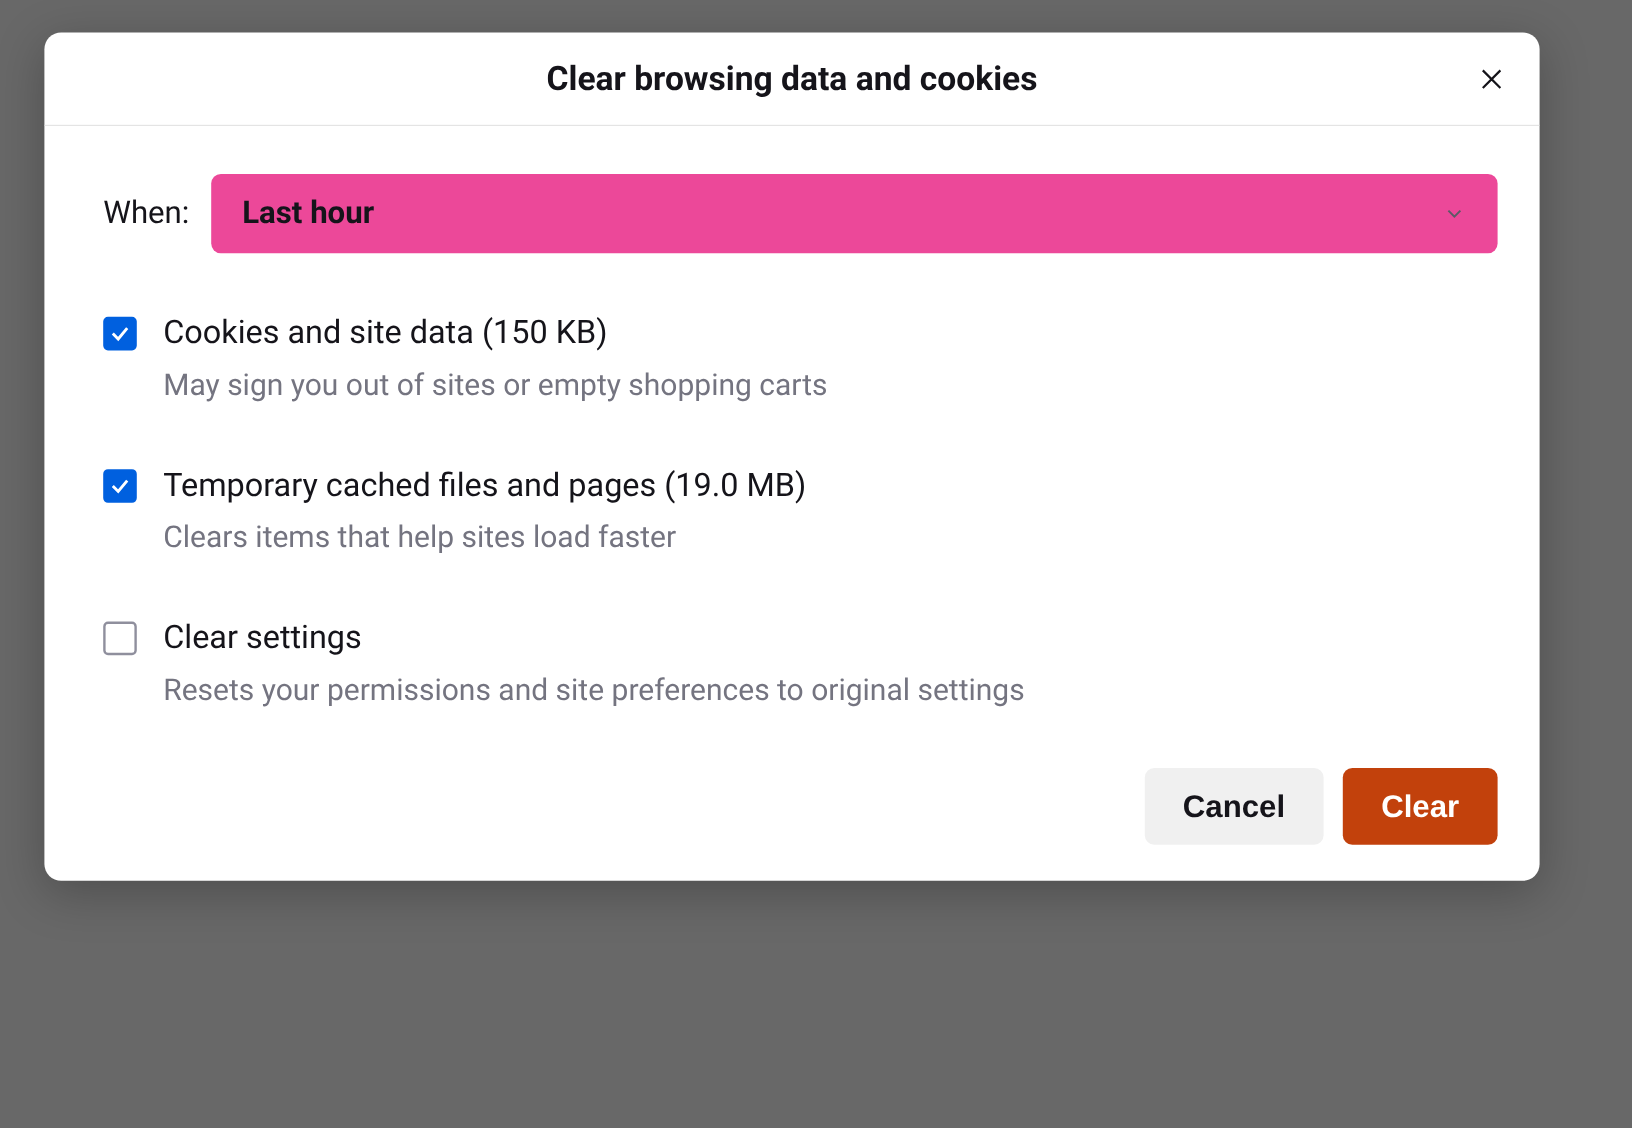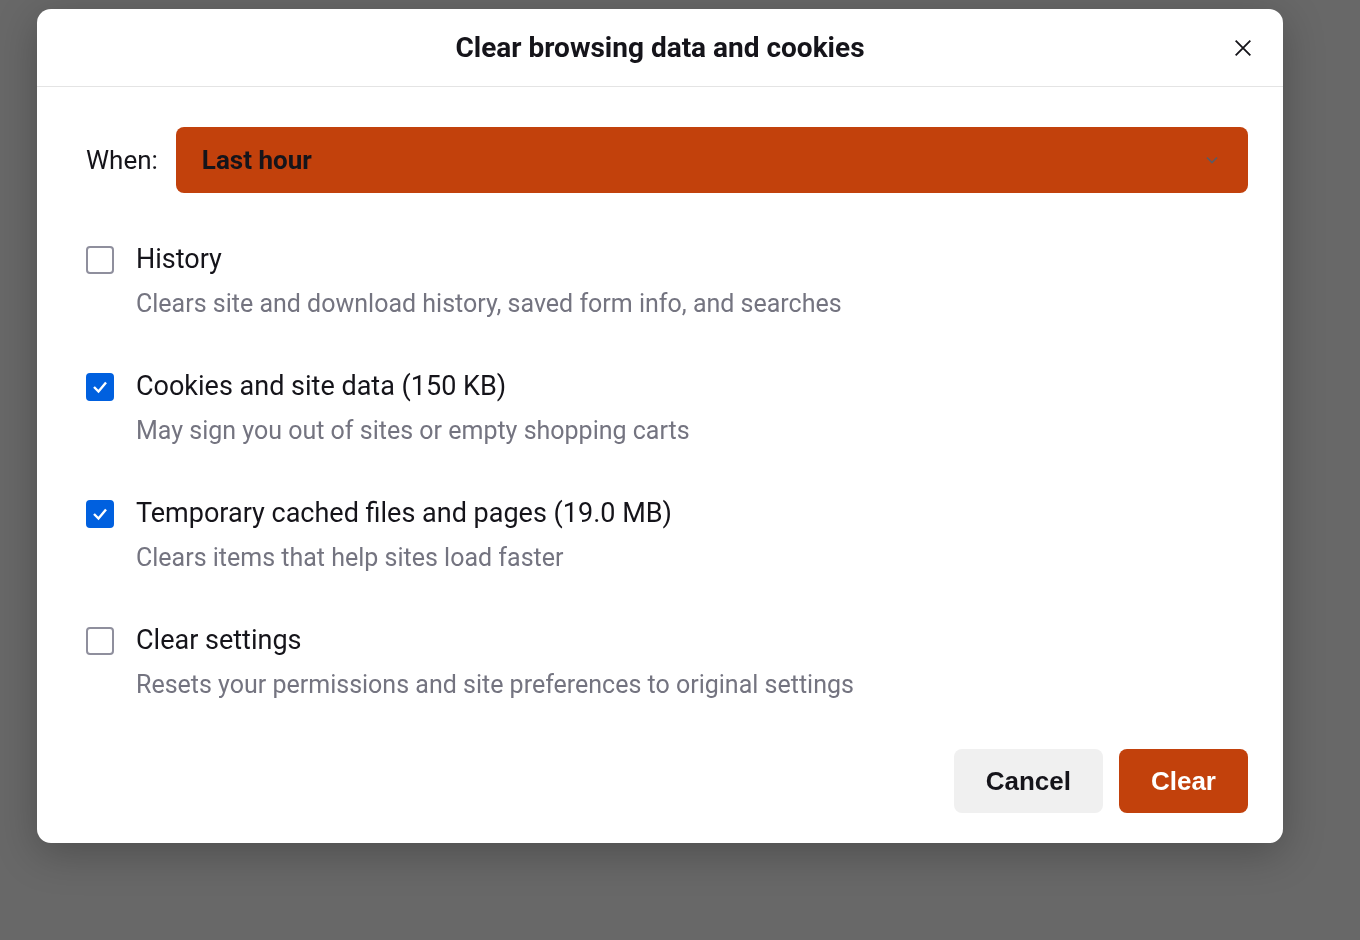--- a/index.html
+++ b/index.html
@@ -18,21 +18,21 @@
     .overlay {
       position: absolute;
       top: 0;
       left: 0;
       width: 100%;
       height: 100%;
       background: rgba(80,80,80,0.5);
     }
     .dialog {
       position: absolute;
-      top: 9px;
+      top: 27px;
       left: 37px;
       width: 1246px;
       background: #ffffff;
       border-radius: 14px;
       box-shadow: 0 10px 40px rgba(0,0,0,0.25);
       overflow: hidden;
     }
     .dialog-header {
       display: flex;
       align-items: center;
@@ -77,21 +77,21 @@
       margin-bottom: 50px;
     }
     .when-label {
       font-size: 26px;
       font-weight: 400;
       color: #15141a;
     }
     .when-select {
       flex: 1;
       height: 66px;
-      background: #c2410c;
+      background: #ec4899;
       border: none;
       border-radius: 8px;
       display: flex;
       align-items: center;
       justify-content: space-between;
       padding: 0 26px;
       cursor: pointer;
     }
     .when-select-text {
       font-size: 26px;
@@ -197,27 +197,20 @@
     <div class="when-row">
       <div class="when-label">When:</div>
       <div class="when-select">
         <span class="when-select-text">Last hour</span>
         <svg viewBox="0 0 24 24">
           <path d="M6 9 L12 15 L18 9"></path>
         </svg>
       </div>
     </div>
 
-    <div class="option-row">
-      <div class="checkbox unchecked"></div>
-      <div class="option-text">
-        <div class="option-title">History</div>
-        <div class="option-desc">Clears site and download history, saved form info, and searches</div>
-      </div>
-    </div>
 
     <div class="option-row">
       <div class="checkbox checked">
         <svg viewBox="0 0 24 24">
           <path d="M4 12 L10 18 L20 6"></path>
         </svg>
       </div>
       <div class="option-text">
         <div class="option-title">Cookies and site data (150 KB)</div>
         <div class="option-desc">May sign you out of sites or empty shopping carts</div>

